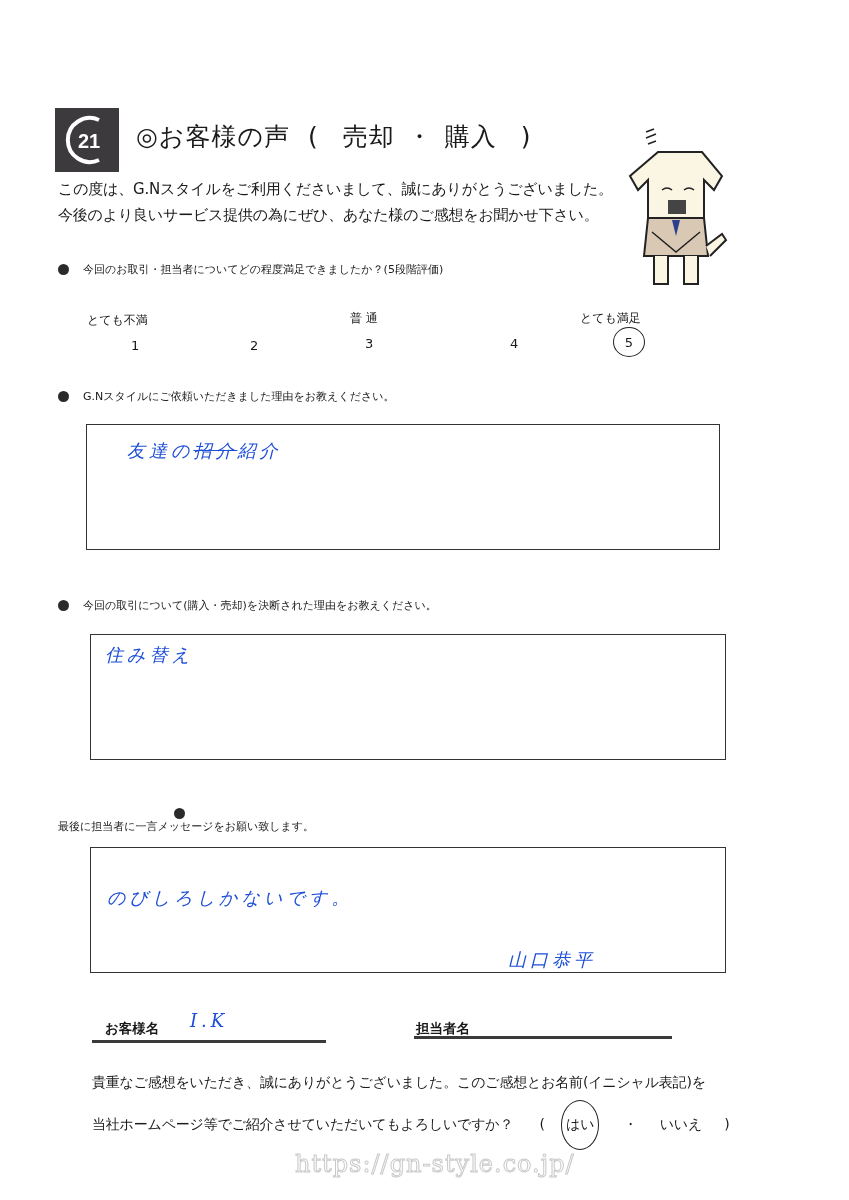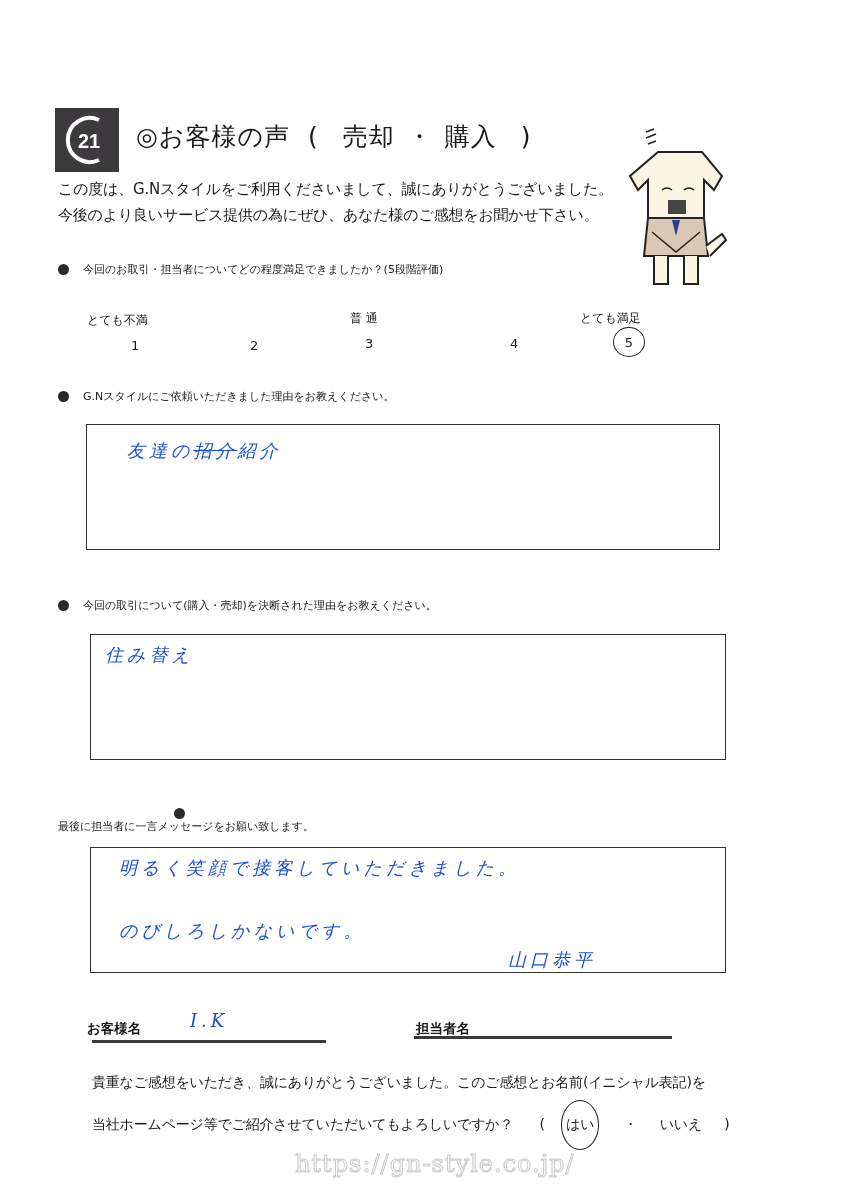--- a/index.html
+++ b/index.html
@@ -103,25 +103,24 @@
 </div>
 <div class="abs box" style="left:90px; top:634px; width:634px; height:124px;">
   <div class="abs hand" style="left:14px; top:8px;">住み替え</div>
 </div>
 
 <div class="abs bullet-q" style="top:808px;flex-direction:column;">
   <span class="dot"></span>
     <span>最後に担当者に一言メッセージをお願い致します。</span>
 </div>
 <div class="abs box" style="left:90px; top:847px; width:634px; height:124px;">
-  <div class="abs hand" style="left:28px; top:8px;">明るく笑顔で接客していただきました。</div>
-  <div class="abs hand" style="left:28px; top:38px;margin-top:33px;">のびしろしかないです。</div>
+  <div class="abs hand" style="left:16px; top:38px;">のびしろしかないです。</div>
 </div>
 
-<div class="abs sig-label" style="left:87px; top:1020px;">お客様名</div>
+<div class="abs sig-label" style="left:105px; top:1020px;">お客様名</div>
 <div class="abs hand" style="left:190px; top:1010px;">I.K</div>
 <div class="abs sig-line" style="left:92px; top:1040px; width:234px;"></div>
 
 <div class="abs sig-label" style="left:416px; top:1020px;">担当者名</div>
 <div class="abs hand" style="left:508px; top:948px;">山口恭平</div>
 <div class="abs sig-line" style="left:414px; top:1036px; width:258px;"></div>
 
 <div class="abs consent" style="left:92px; top:1074px;">貴重なご感想をいただき、誠にありがとうございました。このご感想とお名前(イニシャル表記)を</div>
 <div class="abs consent" style="left:92px; top:1100px;">
   <span>当社ホームページ等でご紹介させていただいてもよろしいですか？</span>

